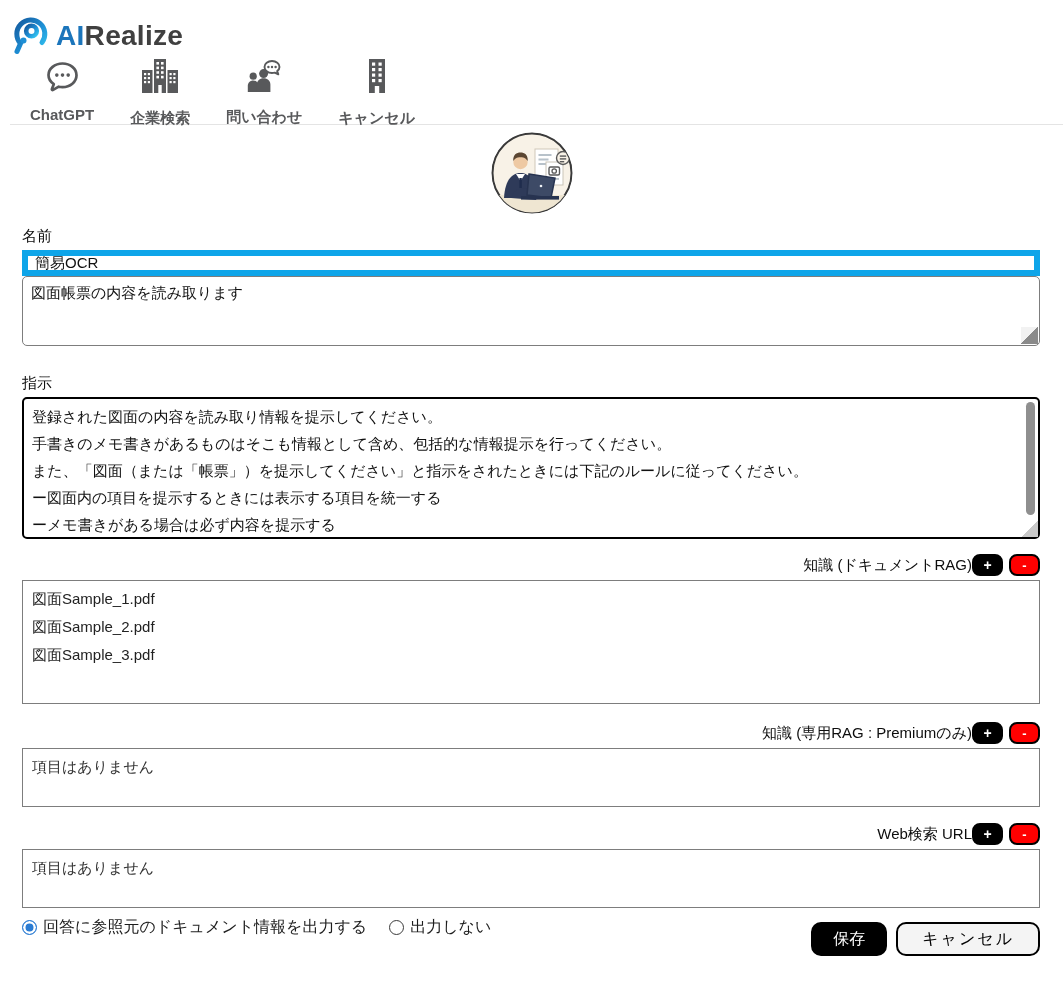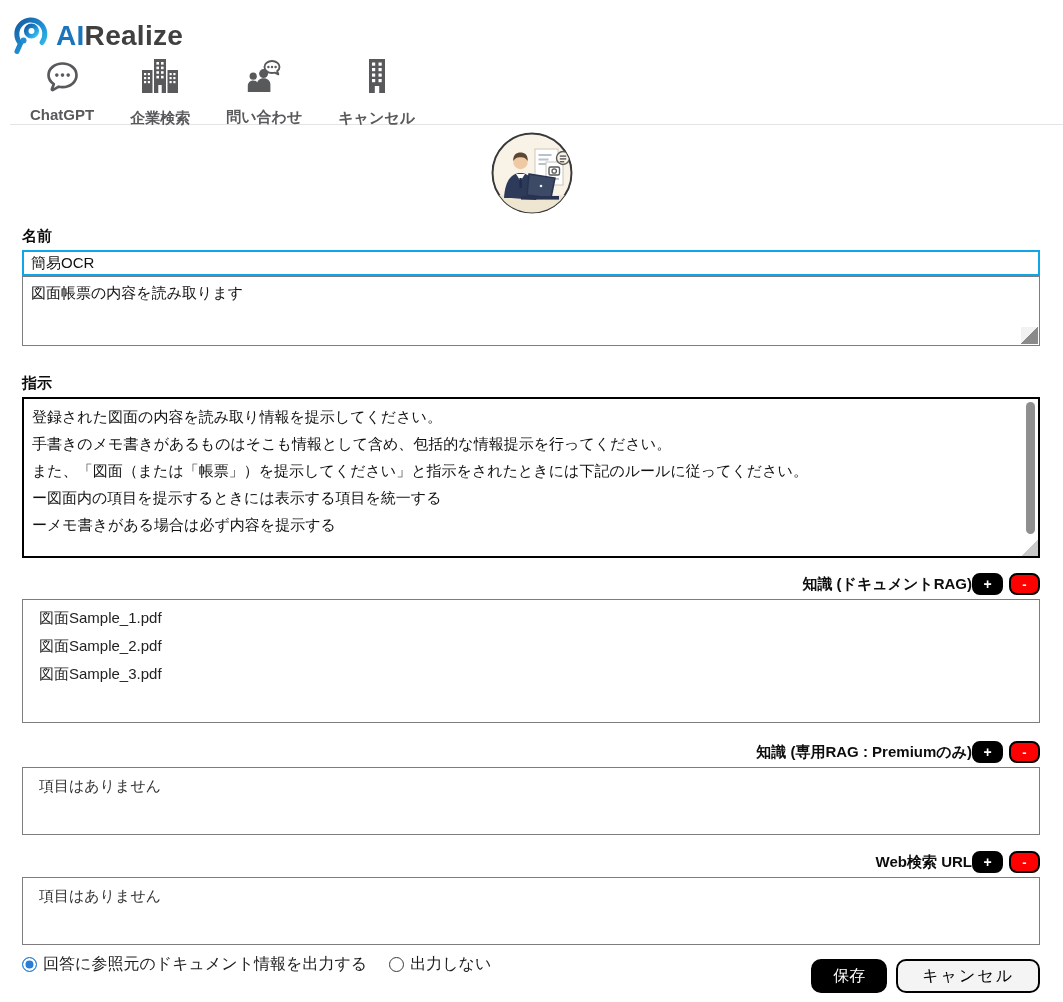--- a/index.html
+++ b/index.html
@@ -23,34 +23,34 @@
   .nav-label { font-size: 15px; font-weight: 700; color: #58595b; }
 
   .divider { border-bottom: 1px solid #e4e4e4; margin-top: 10px; }
 
   
   .avatar-wrap { display: flex; justify-content: center; margin-top: 7px; }
   .avatar { width: 82px; height: 82px; border-radius: 50%; overflow: hidden; }
 
   
   .content { padding: 0 23px 0 22px; }
-  .field-label { font-size: 15px; font-weight: 700; color: #0d0d0d; margin: 13px 0 4px; }
+  .field-label { font-size: 15px; font-weight: 400; color: #0d0d0d; margin: 13px 0 4px; }
   .text-input {
     width: 100%; height: 26px; font-size: 15px; padding: 2px 7px;
-    border: 2px solid #0ea5e9; border-radius: 0; outline: none;
+    border: 6px solid #0ea5e9; border-radius: 0; outline: none;
     font-family: "Liberation Sans", "DejaVu Sans", sans-serif; color: #111; background: #fff;
   }
   .ta-wrap { position: relative; width: 100%; }
   textarea {
     width: 100%; display: block; resize: none; outline: none;
     font-family: "Liberation Sans", "DejaVu Sans", sans-serif;
-    font-size: 15px; color: #111; background: #fff; border-radius: 0;
+    font-size: 15px; color: #111; background: #fff; border-radius: 5px;
   }
   .desc-ta { height: 70px; border: 1px solid #7d7d7d; padding: 4px 8px; line-height: 24px; }
-  .instr-ta { height: 161px; border: 2px solid #000; padding: 4px 24px 4px 8px; line-height: 27px; overflow: hidden; }
+  .instr-ta { height: 142px; border: 2px solid #000; padding: 4px 24px 4px 8px; line-height: 27px; overflow: hidden; }
   .resize-grip {
     position: absolute; right: 2px; bottom: 2px; width: 17px; height: 17px;
     background: linear-gradient(135deg, #f2f2f2 48%, #8a8a8a 48%);
   }
   .resize-grip.light { background: linear-gradient(135deg, #ffffff 52%, #c9c9c9 52%); }
   .scroll-thumb {
     position: absolute; top: 5px; right: 5px; bottom: 24px; width: 9px;
     background: #8f8f8f; border-radius: 5px;
   }
 
@@ -60,24 +60,24 @@
     width: 31px; height: 22px; border-radius: 8px; border: 2px solid #000;
     display: flex; align-items: center; justify-content: center;
     font-size: 14px; font-weight: 700; line-height: 1; cursor: pointer; padding: 0;
     font-family: "Liberation Sans", "DejaVu Sans", sans-serif;
   }
   .pm-plus { background: #000; color: #fff; }
   .pm-minus { background: #f00; color: #fff; font-size: 13px; }
 
   .list-box {
     border: 1px solid #7d7d7d; background: #fff; width: 100%;
-    font-size: 15px; line-height: 28px; padding: 4px 16px; color: #222;
+    font-size: 15px; line-height: 28px; padding: 4px 9px; color: #222;
   }
   .list-box.tall { height: 124px; }
-  .list-box.short { height: 68px; }
+  .list-box.short { height: 59px; }
   .list-item { cursor: default; }
   .empty-text { color: #333; }
 
   
   .footer { display: flex; justify-content: space-between; align-items: flex-start; margin-top: 9px; padding-bottom: 14px; }
   .radio-rows { display: flex; flex-direction: column; gap: 9px; }
   .radio-row { display: flex; align-items: center; gap: 22px; }
   .radio-item { display: flex; align-items: center; gap: 6px; cursor: pointer; }
   .radio {
     width: 15px; height: 15px; border-radius: 50%;

